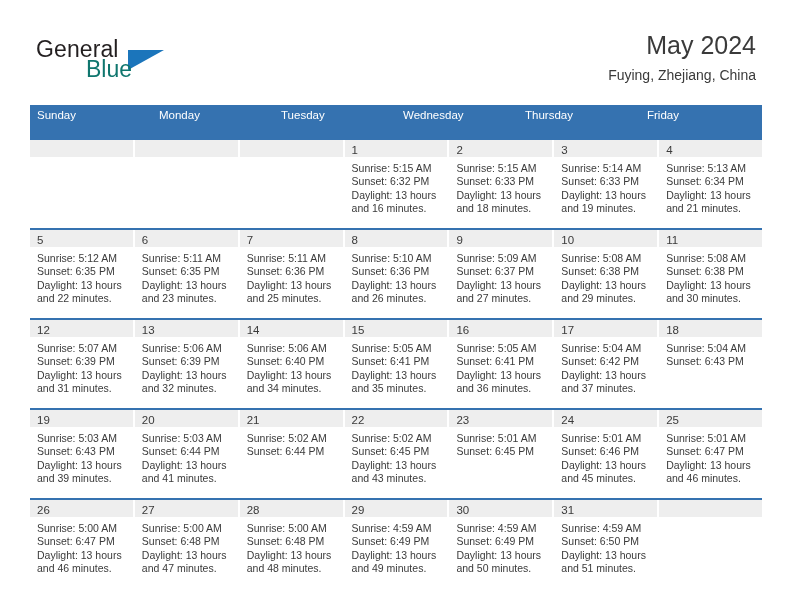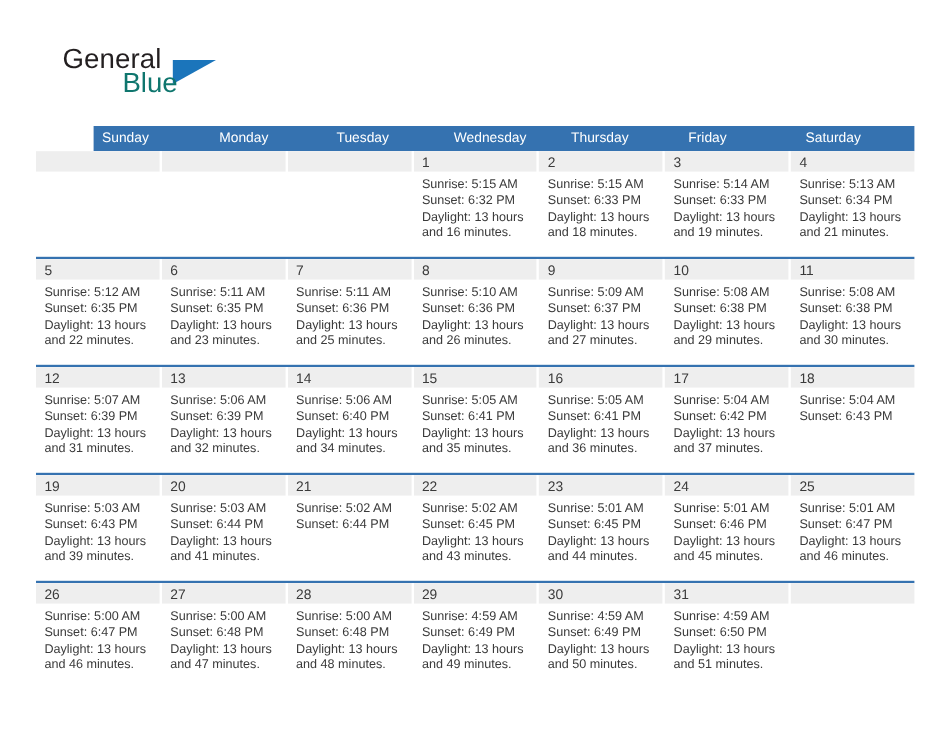--- a/index.html
+++ b/index.html
@@ -26,21 +26,21 @@
   .top {
     position: absolute;
     left: 36px;
     right: 36px;
     top: 30px;
     height: 68px;
   }
 
   .brand {
     position: absolute;
-    left: 16px;
+    left: 0;
     top: 6px;
     width: 200px;
     height: 56px;
   }
   .brand-general {
     position: absolute;
     left: 0;
     top: 0;
     font-size: 23px;
     letter-spacing: 0.1px;
@@ -89,22 +89,21 @@
   .calendar {
     position: absolute;
     left: 30px;
     top: 105px;
     width: 732px;
   }
 
   .dow-row {
     display: flex;
     background: #3572b0;
-    height: 21px;
-    margin-left: 48px;
+    height: 35px;
   }
   .dow {
     flex: 1 1 0;
     font-size: 11.5px;
     color: #ffffff;
     line-height: 21px;
     padding-left: 7px;
     box-sizing: border-box;
     white-space: nowrap;
     overflow: hidden;
@@ -164,32 +163,35 @@
 <div class="page">
 
   <div class="top">
 
     <div class="brand">
       <span class="brand-general">General</span>
       <span class="brand-flag"></span>
       <span class="brand-blue">Blue</span>
     </div>
 
+    <div class="title-wrap">
+      <div class="cal-title">May 2024</div>
+      <div class="cal-subtitle">Fuying, Zhejiang, China</div>
+    </div>
 
   </div>
 
   <div class="calendar">
     <div class="dow-row" id="dow-row">
         <div class="dow">Sunday</div>
         <div class="dow">Monday</div>
         <div class="dow">Tuesday</div>
         <div class="dow">Wednesday</div>
         <div class="dow">Thursday</div>
         <div class="dow">Friday</div>
-        <div class="dow">Saturday</div>
       </div>
     <div id="weeks">
         <div class="week">
           <div class="week-inner">
             <div class="cell empty">
               <div class="daynum-band"><span class="daynum"></span></div>
             </div>
             <div class="cell empty">
               <div class="daynum-band"><span class="daynum"></span></div>
             </div>
@@ -380,21 +382,20 @@
                 <div class="line">Sunrise: 5:02 AM</div>
                 <div class="line">Sunset: 6:45 PM</div>
                 <div class="line wrap">Daylight: 13 hours and 43 minutes.</div>
               </div>
             </div>
             <div class="cell">
               <div class="daynum-band"><span class="daynum">23</span></div>
               <div class="cell-body">
                 <div class="line">Sunrise: 5:01 AM</div>
                 <div class="line">Sunset: 6:45 PM</div>
-                <div class="line wrap">Daylight: 13 hours and 44 minutes.</div>
               </div>
             </div>
             <div class="cell">
               <div class="daynum-band"><span class="daynum">24</span></div>
               <div class="cell-body">
                 <div class="line">Sunrise: 5:01 AM</div>
                 <div class="line">Sunset: 6:46 PM</div>
                 <div class="line wrap">Daylight: 13 hours and 45 minutes.</div>
               </div>
             </div>

